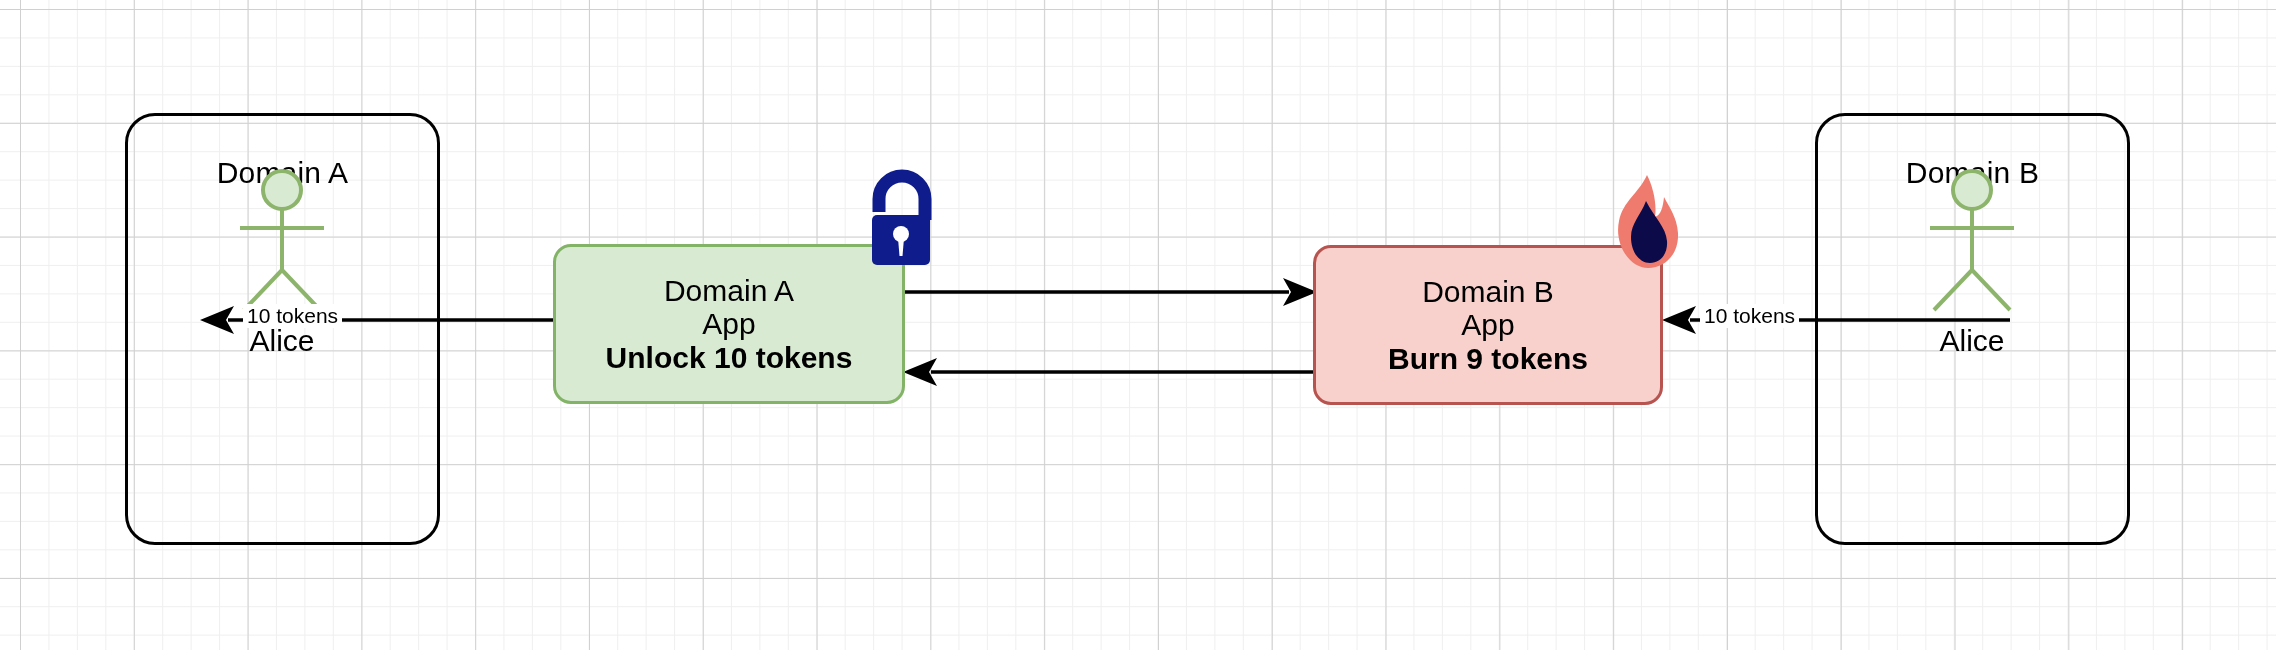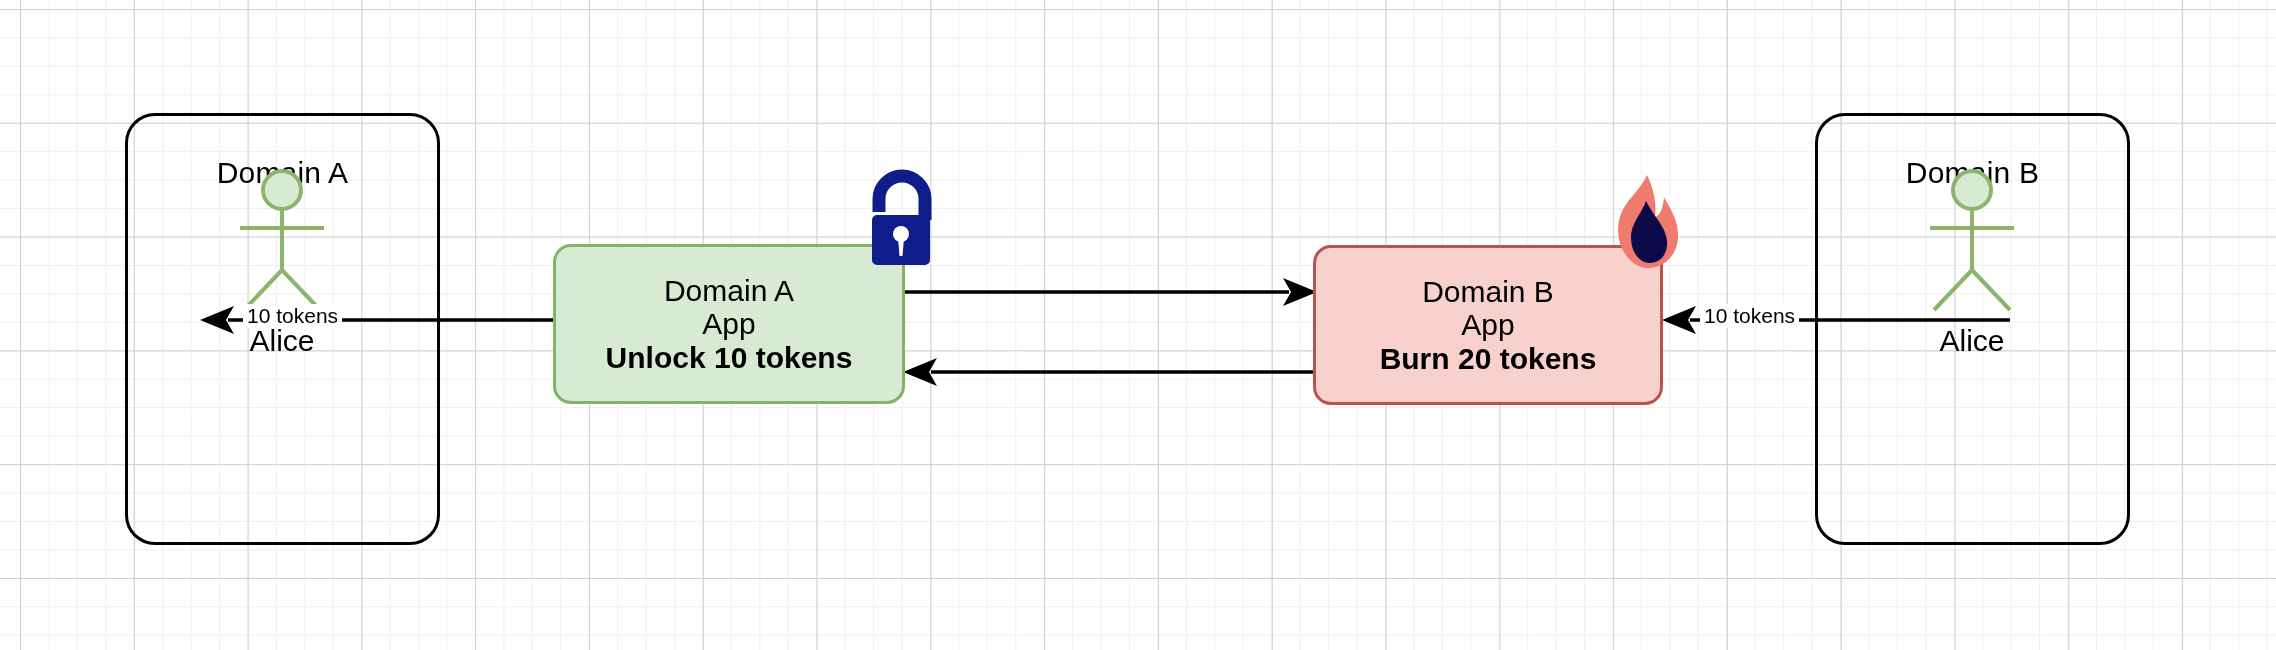--- a/index.html
+++ b/index.html
@@ -168,21 +168,21 @@
 
   <div class="app-box" id="app-a">
     <div>Domain A</div>
     <div>App</div>
     <div class="app-line-strong">Unlock 10 tokens</div>
   </div>
 
   <div class="app-box" id="app-b">
     <div>Domain B</div>
     <div>App</div>
-    <div class="app-line-strong">Burn 20 tokens</div>
+    <div class="app-line-strong">Burn 9 tokens</div>
   </div>
 
   <div id="unlock-icon">
     <svg width="72" height="104" viewBox="0 0 72 104">
 
       <path d="M13 46 L13 33 A23 23 0 0 1 59 33 L59 54" fill="none" stroke="#0f1d8c" stroke-width="13" stroke-linecap="butt"></path>
       <rect x="6" y="49" width="58" height="50" rx="5" fill="#0f1d8c"></rect>
       <circle cx="35" cy="68" r="8" fill="#ffffff"></circle>
       <path d="M32 72 L38 72 L36.5 90 L33.5 90 Z" fill="#ffffff"></path>
     </svg>

